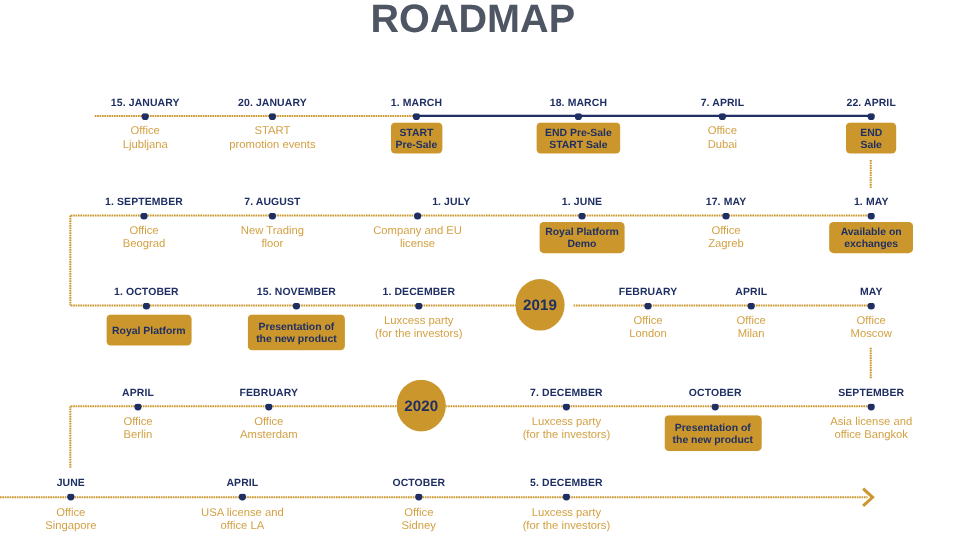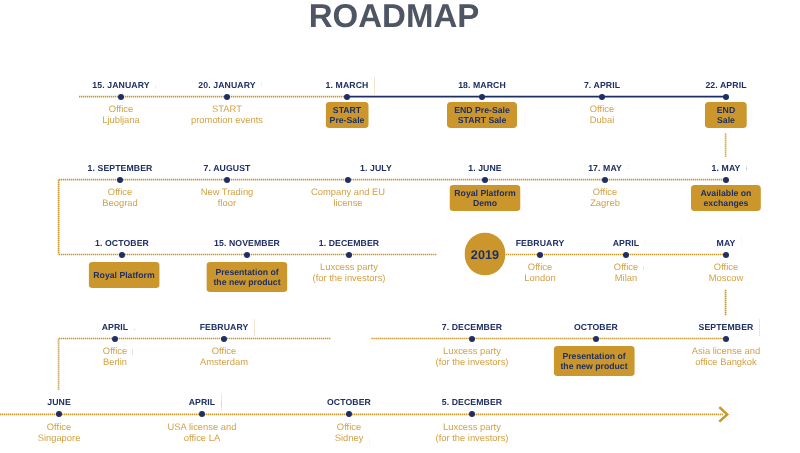--- a/index.html
+++ b/index.html
@@ -289,14 +289,15 @@
     <div class="dot" style="left: 726px; top: 254.5px;"></div>
     <div class="dot" style="left: 115px; top: 338.5px;"></div>
     <div class="dot" style="left: 224px; top: 338.5px;"></div>
     <div class="dot" style="left: 472px; top: 338.5px;"></div>
     <div class="dot" style="left: 596px; top: 338.5px;"></div>
     <div class="dot" style="left: 726px; top: 338.5px;"></div>
     <div class="dot" style="left: 59px; top: 414.4px;"></div>
     <div class="dot" style="left: 202px; top: 414.4px;"></div>
     <div class="dot" style="left: 349px; top: 414.4px;"></div>
     <div class="dot" style="left: 472px; top: 414.4px;"></div>
-    <div class="yearmark" style="left: 485px; top: 253.6px;">2019</div>
+    <div class="yearmark" style="left: 450px; top: 253.6px;">2019</div>
+    <div class="yearmark" style="left: 351.2px; top: 338.3px;">2020</div>
   </div>
 
 </body></html>

